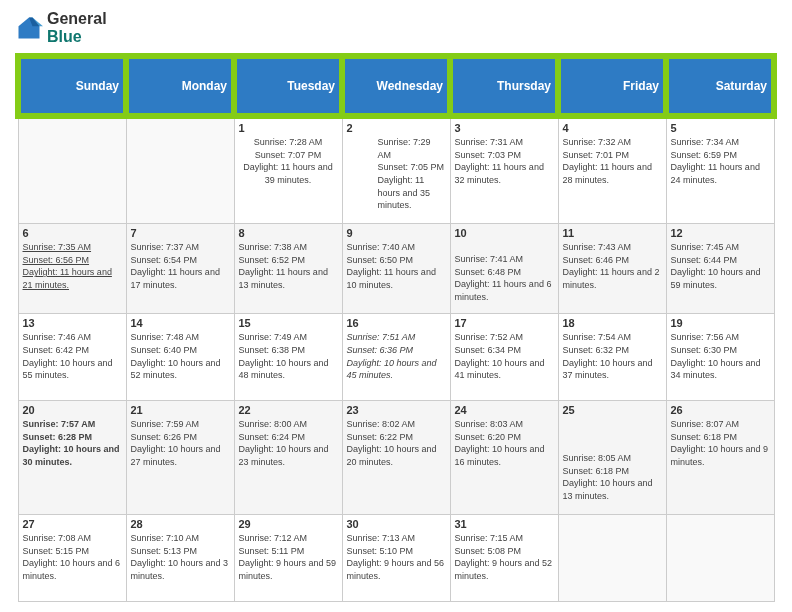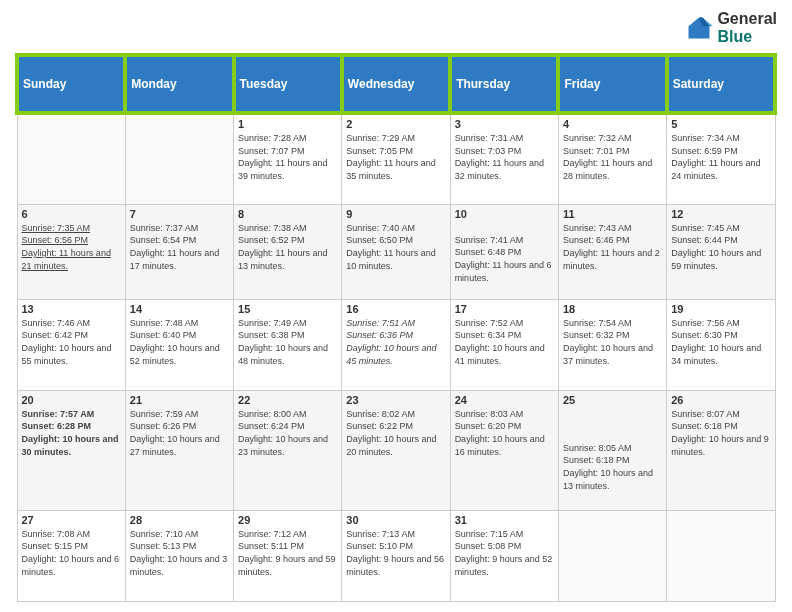--- a/index.html
+++ b/index.html
@@ -12,21 +12,21 @@
     }
     .page {
       width: 792px;
       height: 612px;
       padding: 10px 15px 10px 15px;
       display: flex;
       flex-direction: column;
     }
     .header {
       display: flex;
-      justify-content: flex-end;
+      justify-content: flex-start;
       align-items: flex-start;
       margin-bottom: 8px;
     }
     .logo {
       display: flex;
       align-items: center;
       gap: 4px;
     }
     .logo-icon {
       width: 28px;
@@ -51,22 +51,22 @@
       border-collapse: collapse;
       width: 100%;
       table-layout: fixed;
     }
     .calendar th {
       background-color: #2e7bc4;
       color: white;
       font-size: 12px;
       font-weight: bold;
       padding: 20px 4px;
-      text-align: left;
-      border: 4px solid #84cc16;
+      text-align: right;
+      border: 6px solid #84cc16;
     }
     .calendar td {
       border: 1px solid #ccc;
       vertical-align: top;
       padding: 3px 4px;
       font-size: 9.5px;
       color: #333;
       height: 80px;
     }
     .calendar td.empty {
@@ -120,27 +120,27 @@
           <th>Friday</th>
           <th>Saturday</th>
         </tr>
     </thead>
     <tbody id="calendar-body">
     <tr>
           <td class="empty"></td>
           <td class="empty"></td>
           <td>
             <span class="day-number">1</span>
-            <div class="day-info" style="white-space: pre-line;">Sunrise: 7:28 AM
+            <div class="day-info" style="white-space: pre-line; text-align: center;">Sunrise: 7:28 AM
 Sunset: 7:07 PM
 Daylight: 11 hours and 39 minutes.</div>
           </td>
           <td>
             <span class="day-number">2</span>
-            <div class="day-info" style="white-space: pre-line;">Sunrise: 7:29 AM
+            <div class="day-info" style="white-space: pre-line; margin-left: 31px;">Sunrise: 7:29 AM
 Sunset: 7:05 PM
 Daylight: 11 hours and 35 minutes.</div>
           </td>
           <td>
             <span class="day-number">3</span>
             <div class="day-info" style="white-space: pre-line;">Sunrise: 7:31 AM
 Sunset: 7:03 PM
 Daylight: 11 hours and 32 minutes.</div>
           </td>
           <td>

